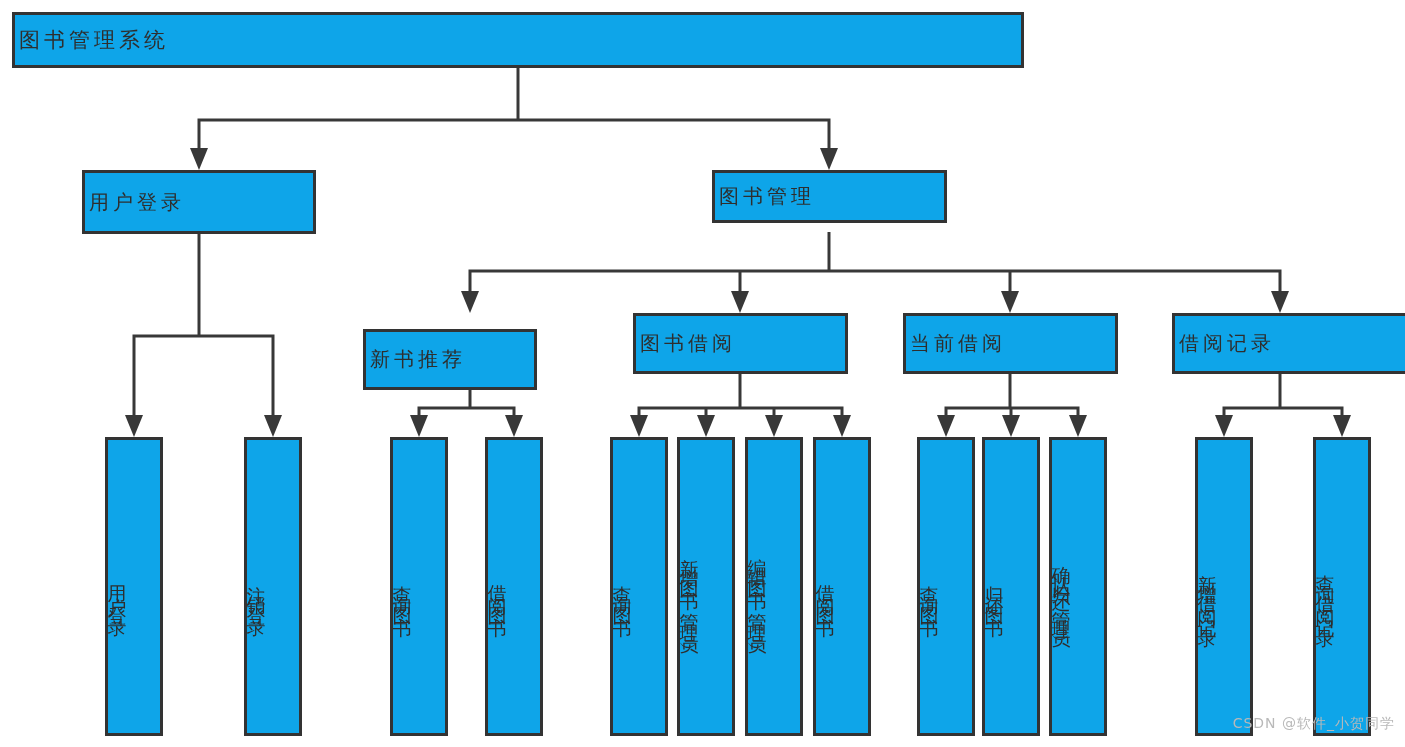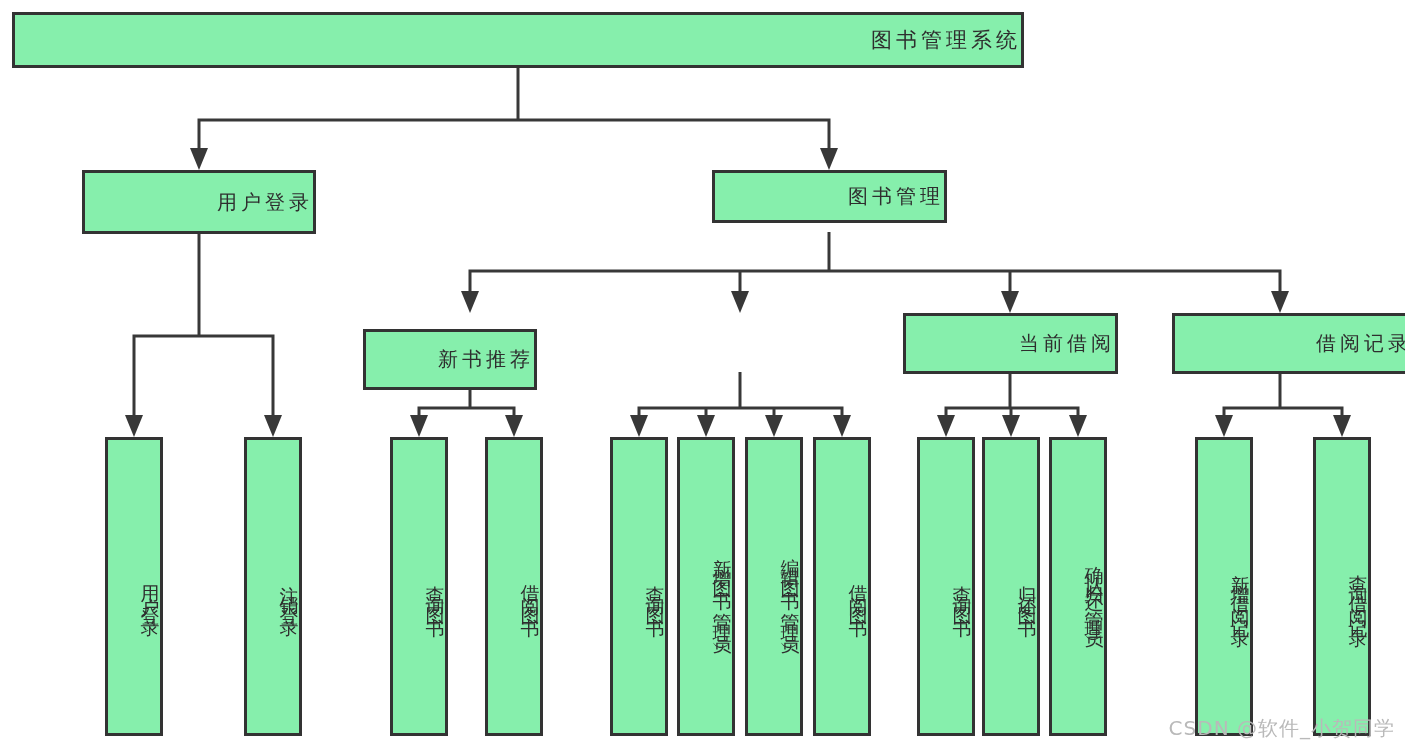--- a/index.html
+++ b/index.html
@@ -13,24 +13,24 @@
   }
   .connectors {
     position: absolute;
     left: 0; top: 0;
     width: 1405px; height: 747px;
   }
   .box {
     position: absolute;
     box-sizing: border-box;
     border: 3px solid #333333;
-    background: #86efac;
+    background: #0ea5e9;
     display: flex;
     align-items: center;
-    justify-content: flex-end;
+    justify-content: flex-start;
     color: #2e2e2e;
   }
   .h-label {
     font-size: 20px;
     letter-spacing: 4px;
     white-space: nowrap;
     text-indent: 4px; 
   }
   .root-label { font-size: 21px; }
   .v-label {
@@ -38,21 +38,21 @@
     text-orientation: mixed;
     font-size: 19px;
     letter-spacing: 11px;
     line-height: 1;
     padding-top: 11px; 
   }
   .watermark {
     position: absolute;
     right: 10px;
     top: 715px;
-    font-size: 20px;
+    font-size: 14px;
     color: #b9b9b9;
     letter-spacing: 1px;
     white-space: nowrap;
   }
 </style>
 </head>
 <body>
 
 <div class="canvas">
 
@@ -115,20 +115,23 @@
   <div class="box" style="left:82px;top:170px;width:234px;height:64px">
     <span class="h-label">用户登录</span>
   </div>
   <div class="box" style="left:712px;top:170px;width:235px;height:53px">
     <span class="h-label">图书管理</span>
   </div>
 
   <div class="box" style="left:363px;top:329px;width:174px;height:61px">
     <span class="h-label">新书推荐</span>
   </div>
+  <div class="box" style="left:633px;top:313px;width:215px;height:61px">
+    <span class="h-label">图书借阅</span>
+  </div>
   <div class="box" style="left:903px;top:313px;width:215px;height:61px">
     <span class="h-label">当前借阅</span>
   </div>
   <div class="box" style="left:1172px;top:313px;width:243px;height:61px">
     <span class="h-label">借阅记录</span>
   </div>
 
   <div class="box" style="left:105px;top:437px;width:58px;height:299px">
     <span class="v-label">用户登录</span>
   </div>

